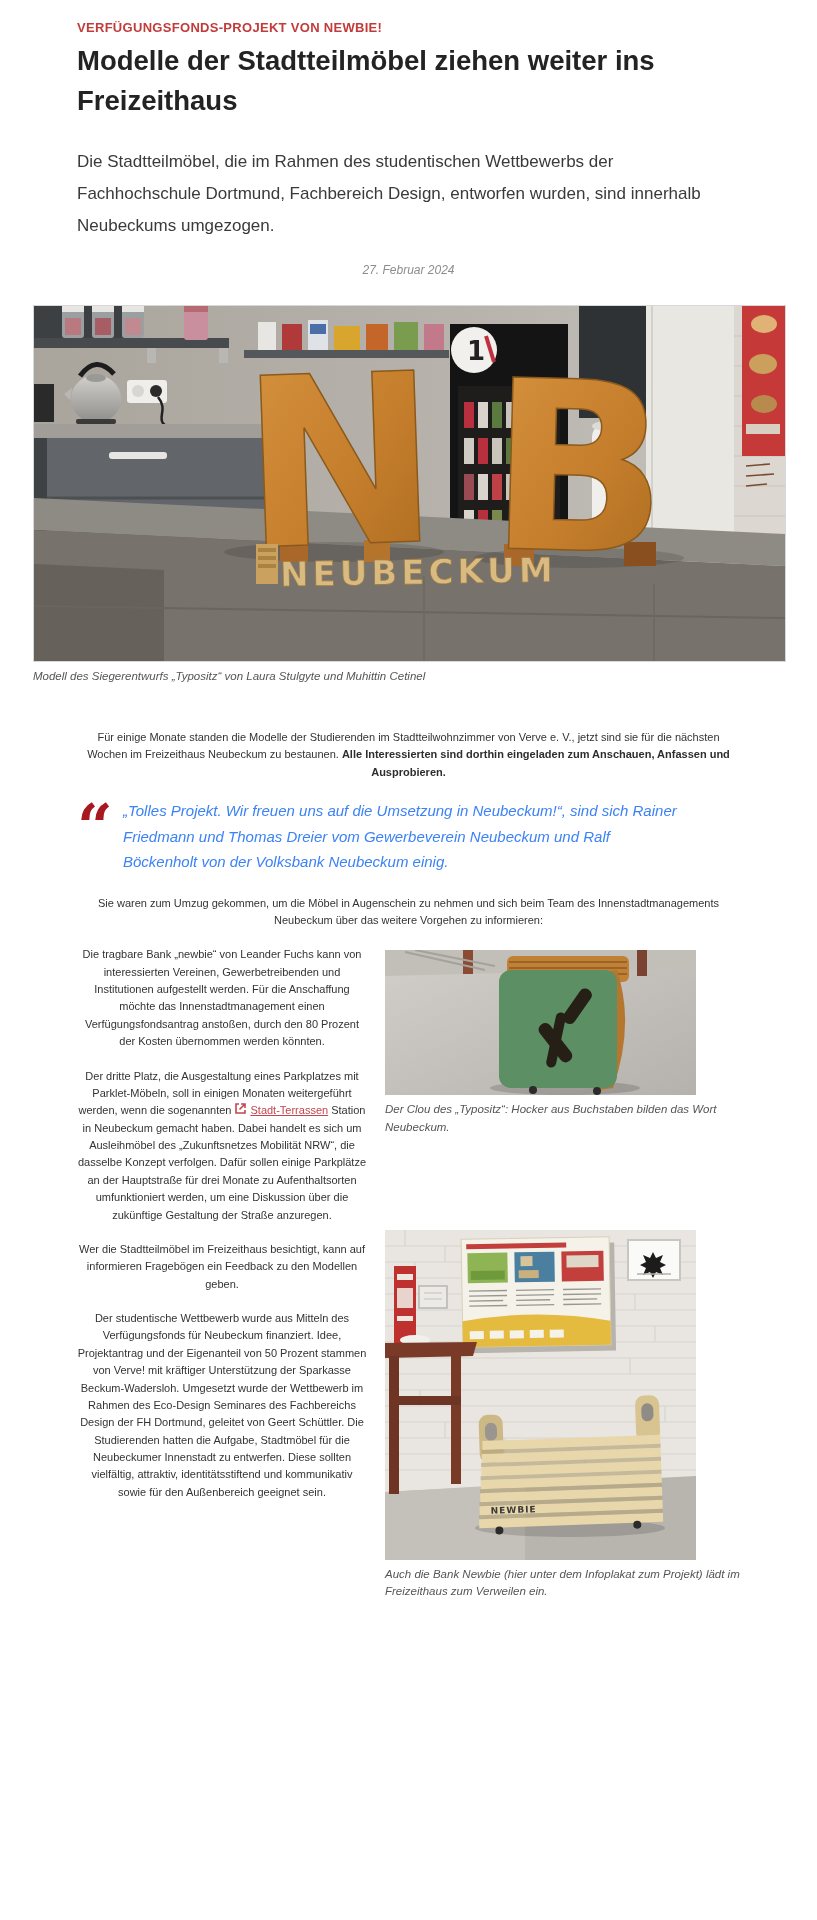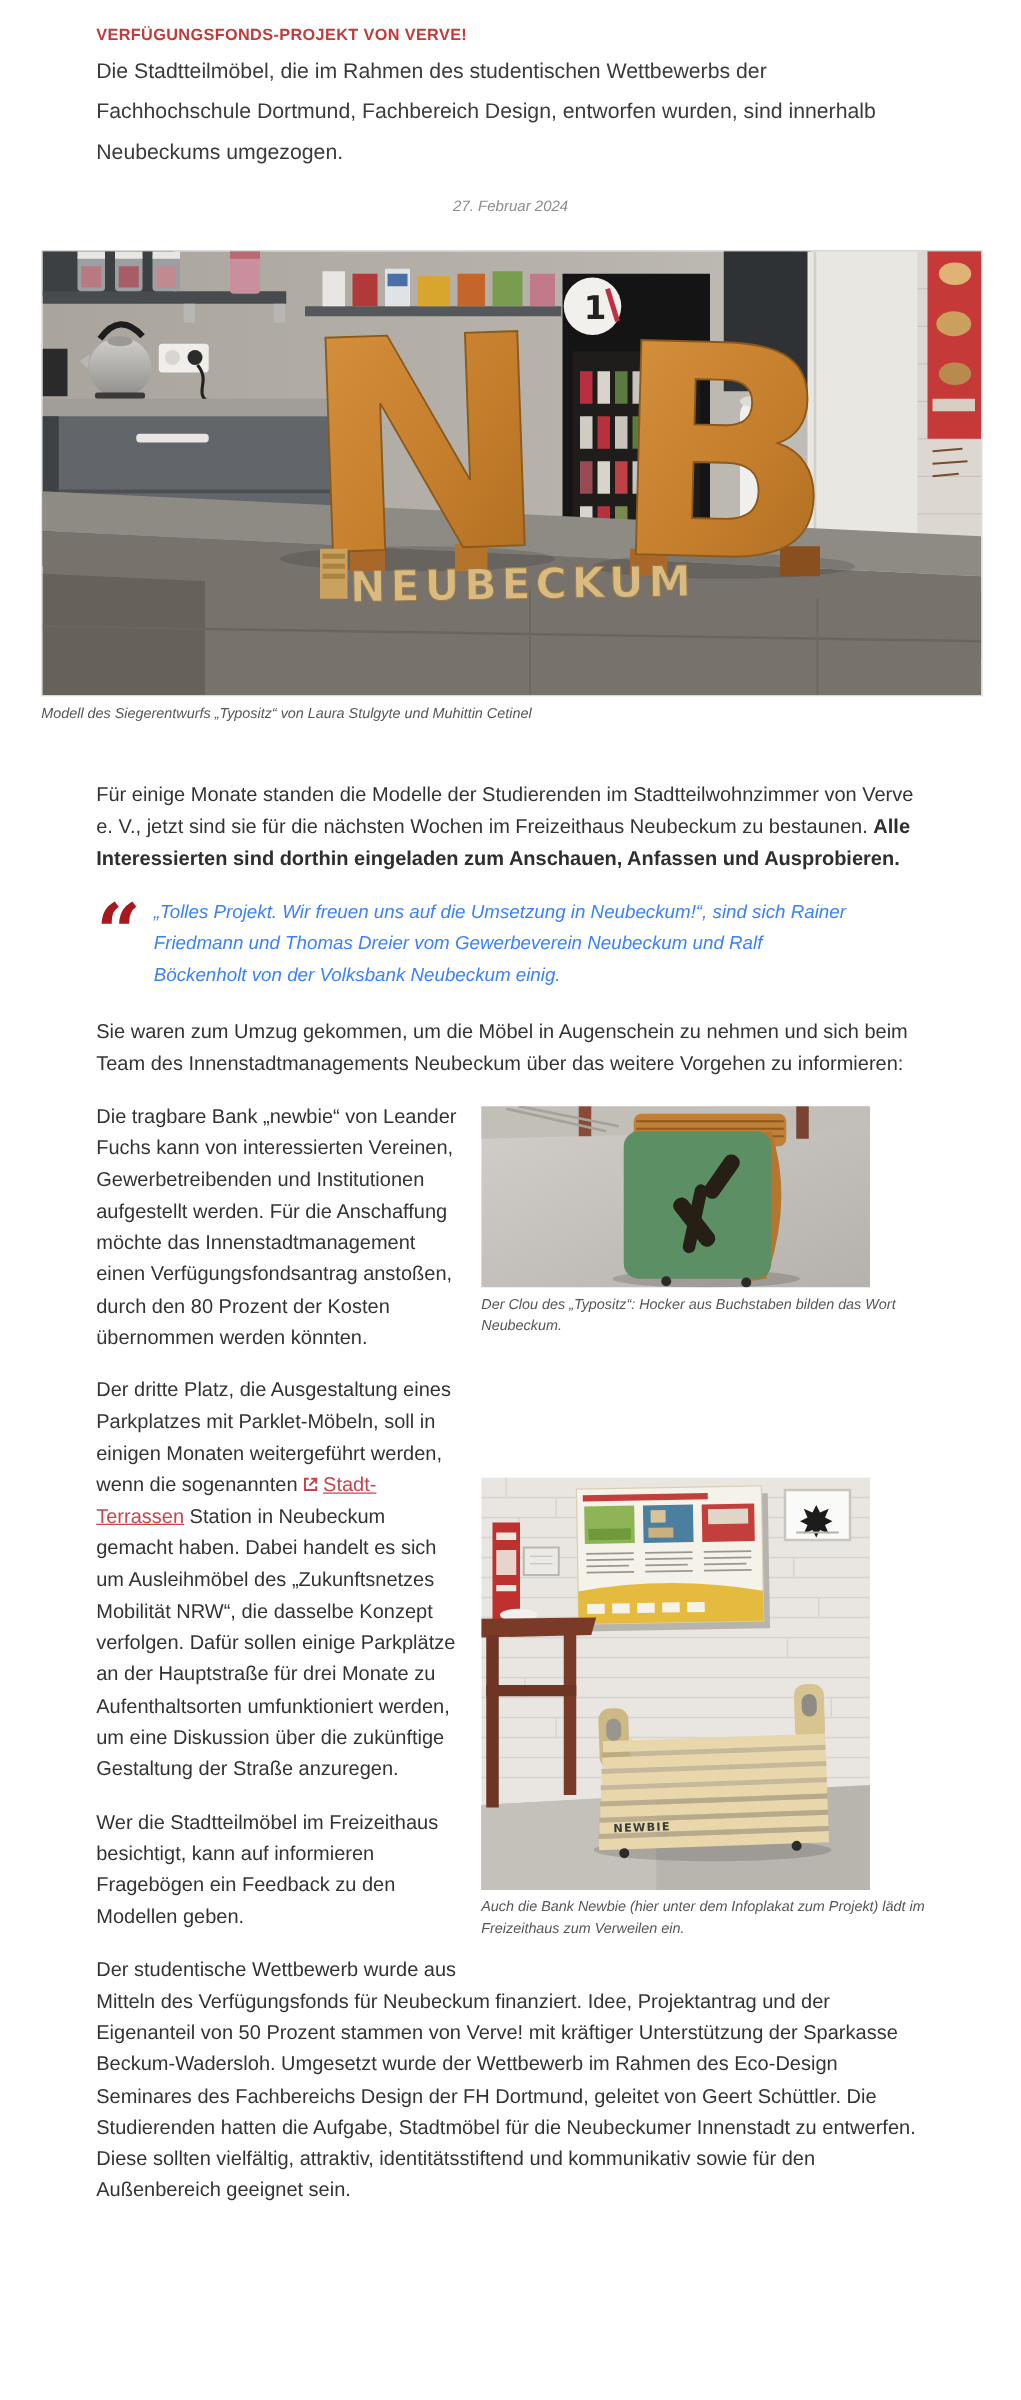--- a/index.html
+++ b/index.html
@@ -22,21 +22,21 @@
   }
   .date{
     font-size:12px;font-style:italic;color:#8c8c8c;margin:0 0 28px 0;text-align:center;
   }
   figure{margin:0;padding:0;}
   figure.hero{margin-left:-44px;width:751px;margin-bottom:44px;}
   figure.hero svg{display:block;border:1px solid #d8d8d8;}
   figcaption{
     font-size:11.5px;font-style:italic;color:#555;line-height:1.5;margin-top:6px;
   }
-  .body-text p{font-size:16px;line-height:1.58;margin:0 0 17px 0;}
+  .body-text p{font-size:11px;line-height:1.58;margin:0 0 17px 0;text-align:center;}
   .body-text h3{font-size:15.5px;line-height:1.58;font-weight:700;color:#2e2e2e;margin:0;}
   .body-text a{color:#c4454d;text-decoration:underline;}
   b,strong{color:#2e2e2e;}
   blockquote{
     margin:0 0 20px 0;padding:0;display:flex;align-items:flex-start;
   }
   .quote-mark{
     flex:0 0 46px;font-family:"DejaVu Serif",serif;font-weight:700;
     font-size:62px;line-height:.75;color:#a8191f;margin-top:6px;
   }
@@ -49,21 +49,22 @@
   figure.inline svg{display:block;}
   figure.fig2{margin-top:82px;}
   .clear{clear:both;}
   .ext-icon{display:inline-block;vertical-align:-1px;margin-right:3px;}
 </style>
 </head>
 <body>
 
 <div class="page">
   <div class="content">
-    <p class="kicker">VERFÜGUNGSFONDS-PROJEKT VON VERVE!</p>
+    <p class="kicker">VERFÜGUNGSFONDS-PROJEKT VON NEWBIE!</p>
+    <h1 class="title">Modelle der Stadtteilmöbel ziehen weiter ins Freizeithaus</h1>
     <p class="lead">Die Stadtteilmöbel, die im Rahmen des studentischen Wettbewerbs der Fachhochschule Dortmund, Fachbereich Design, entworfen wurden, sind innerhalb Neubeckums umgezogen.</p>
     <p class="date">27. Februar 2024</p>
 
     <figure class="hero">
       <svg width="751" height="355" viewBox="0 0 751 355">
         <defs>
           <linearGradient id="wood" x1="0" y1="0" x2="1" y2="1">
             <stop offset="0" stop-color="#d89440"></stop>
               <stop offset="0.55" stop-color="#c57e2c"></stop>
               <stop offset="1" stop-color="#a96a1f"></stop>

